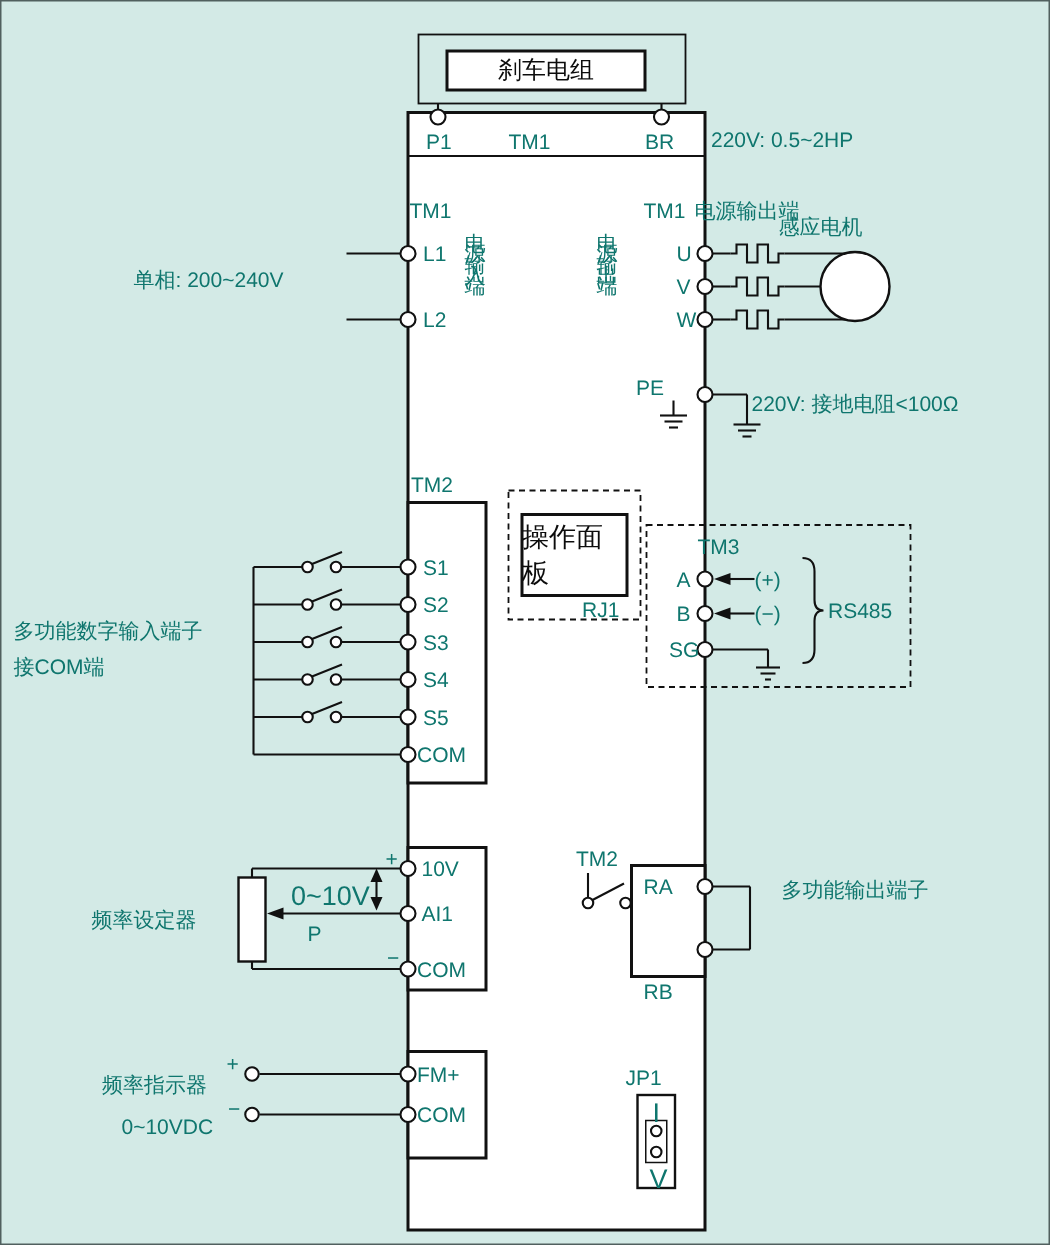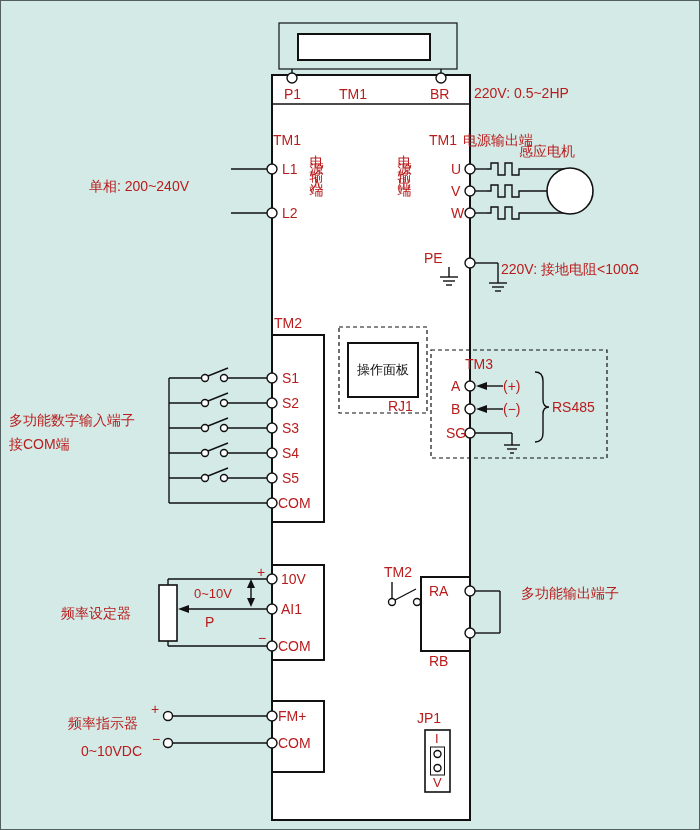--- a/index.html
+++ b/index.html
@@ -1,21 +1,21 @@
 <!DOCTYPE html>
 <html><head>
 <meta charset="utf-8">
 <style>
   *{box-sizing:border-box;margin:0;padding:0}
   html,body{background:#e9efee}
   body{font-family:"Liberation Sans","DejaVu Sans",sans-serif}
   .stage{position:relative;width:700px;height:830px;background:#d3eae6;border:1px solid #51605f;overflow:hidden;color:#0c0c0c}
   svg.wires{position:absolute;left:0;top:0}
-  .lbl{position:absolute;font-size:14px;line-height:1.15;white-space:nowrap;color:#b91c1c}
-  .small{font-size:13px}
+  .lbl{position:absolute;font-size:14px;line-height:1.15;white-space:nowrap;color:#0f766e}
+  .small{font-size:18px}
   .boxtext{position:absolute;display:flex;align-items:center;justify-content:center;color:#0c0c0c}
   .vert{writing-mode:vertical-rl;text-orientation:upright;letter-spacing:7px;font-size:14px}
 </style>
 </head>
 <body>
 
 <div class="stage">
 
   <svg class="wires" width="700" height="830" viewBox="0 0 700 830" fill="none" stroke="#111" stroke-width="1.4">
 
@@ -186,20 +186,21 @@
     </g>
 
     <g>
       <rect x="424" y="729" width="25" height="62" fill="#ffffff" stroke-width="1.6"></rect>
       <rect x="429.5" y="746" width="14" height="28" stroke-width="1"></rect>
       <circle cx="436.5" cy="753" r="3.5" fill="#fff"></circle>
       <circle cx="436.5" cy="767" r="3.5" fill="#fff"></circle>
     </g>
   </svg>
 
+  <div class="boxtext" style="left:297px;top:33px;width:132px;height:26px">刹车电组</div>
   <div class="lbl" style="left:283px;top:85px">P1</div>
   <div class="lbl" style="left:338px;top:85px">TM1</div>
   <div class="lbl" style="left:429px;top:85px">BR</div>
   <div class="lbl" style="left:473px;top:84px">220V: 0.5~2HP</div>
 
   <div class="lbl" style="left:272px;top:131px">TM1</div>
   <div class="lbl" style="left:281px;top:160px">L1</div>
   <div class="lbl" style="left:281px;top:204px">L2</div>
   <div class="lbl" style="left:88px;top:177px">单相: 200~240V</div>
   <div class="lbl vert" style="left:308px;top:143px">电源输入端</div>

